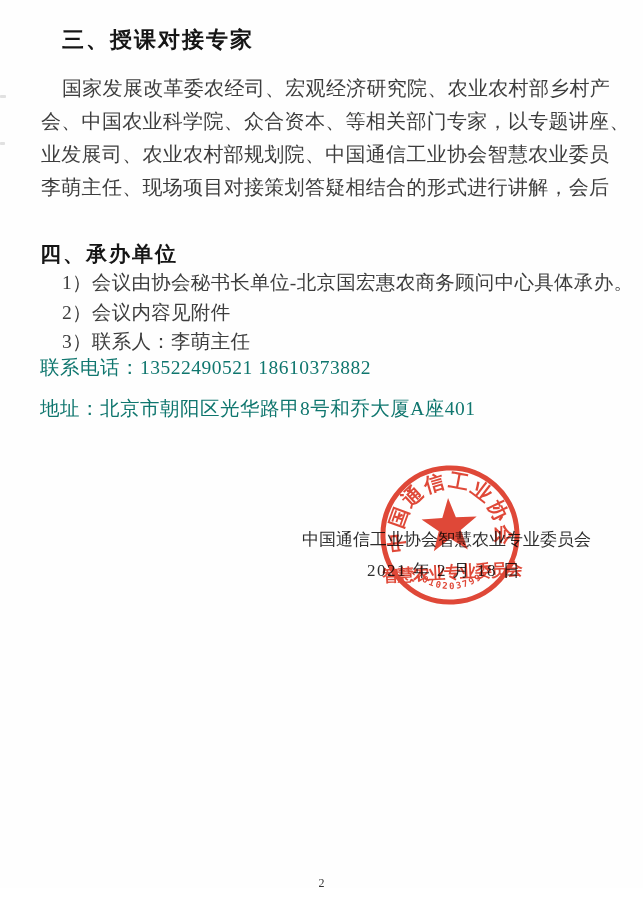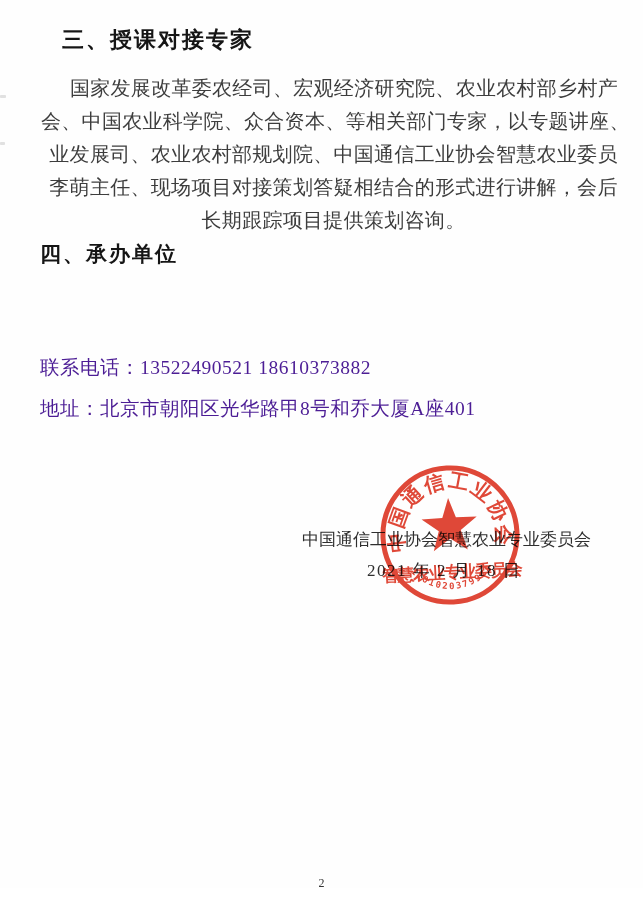--- a/index.html
+++ b/index.html
@@ -18,33 +18,33 @@
     color:#151515;
     letter-spacing:2px;
     white-space:nowrap;
   }
   .sec3-heading{left:62px;top:25px;font-size:22px;}
   .sec4-heading{left:40px;top:240px;font-size:21px;}
   .para{position:absolute;left:41px;top:72px;width:585px;}
   .para .line{
     height:33px;line-height:33px;
     font-size:20px;letter-spacing:0.3px;
-    white-space:nowrap;color:#3d3d3d;text-align:center;
+    white-space:nowrap;color:#3d3d3d;
   }
   .para .line:first-child{padding-left:21px;}
   .list{position:absolute;left:62px;top:268px;}
   .list .item{
     height:29.5px;line-height:29.5px;
     font-size:19.5px;letter-spacing:0.3px;
     white-space:nowrap;color:#3d3d3d;
   }
   .contact-line{
     position:absolute;left:40px;
     font-size:19.5px;letter-spacing:0.5px;
-    white-space:nowrap;color:#4c1d95;
+    white-space:nowrap;color:#0f766e;
   }
   .phone-line{top:354px;}
   .address-line{top:395px;}
   .sig-org{
     position:absolute;left:302px;top:528px;
     font-size:17px;letter-spacing:0px;
     white-space:nowrap;color:#2f2f2f;
     mix-blend-mode:multiply;
   }
   .sig-date{
@@ -73,25 +73,29 @@
 
 <div class="page">
 
   <div class="h-bold sec3-heading">三、授课对接专家</div>
 
   <div class="para">
     <div class="line">国家发展改革委农经司、宏观经济研究院、农业农村部乡村产</div>
     <div class="line">会、中国农业科学院、众合资本、等相关部门专家，以专题讲座、</div>
     <div class="line">业发展司、农业农村部规划院、中国通信工业协会智慧农业委员</div>
     <div class="line">李萌主任、现场项目对接策划答疑相结合的形式进行讲解，会后</div>
-    <div class="line">长期跟踪项目提供策划咨询。</div>
   </div>
 
   <div class="h-bold sec4-heading">四、承办单位</div>
 
+  <div class="list">
+    <div class="item">1）会议由协会秘书长单位-北京国宏惠农商务顾问中心具体承办。</div>
+    <div class="item">2）会议内容见附件</div>
+    <div class="item">3）联系人：李萌主任</div>
+  </div>
 
   <div class="contact-line phone-line">联系电话：13522490521 18610373882</div>
 
   <div class="contact-line address-line">地址：北京市朝阳区光华路甲8号和乔大厦A座401</div>
 
   <div class="sig-org">中国通信工业协会智慧农业专业委员会</div>
 
   <div class="sig-date">2021 年 2 月 18 日</div>
 
   <svg class="seal" viewBox="0 0 170 170" xmlns="http://www.w3.org/2000/svg">

